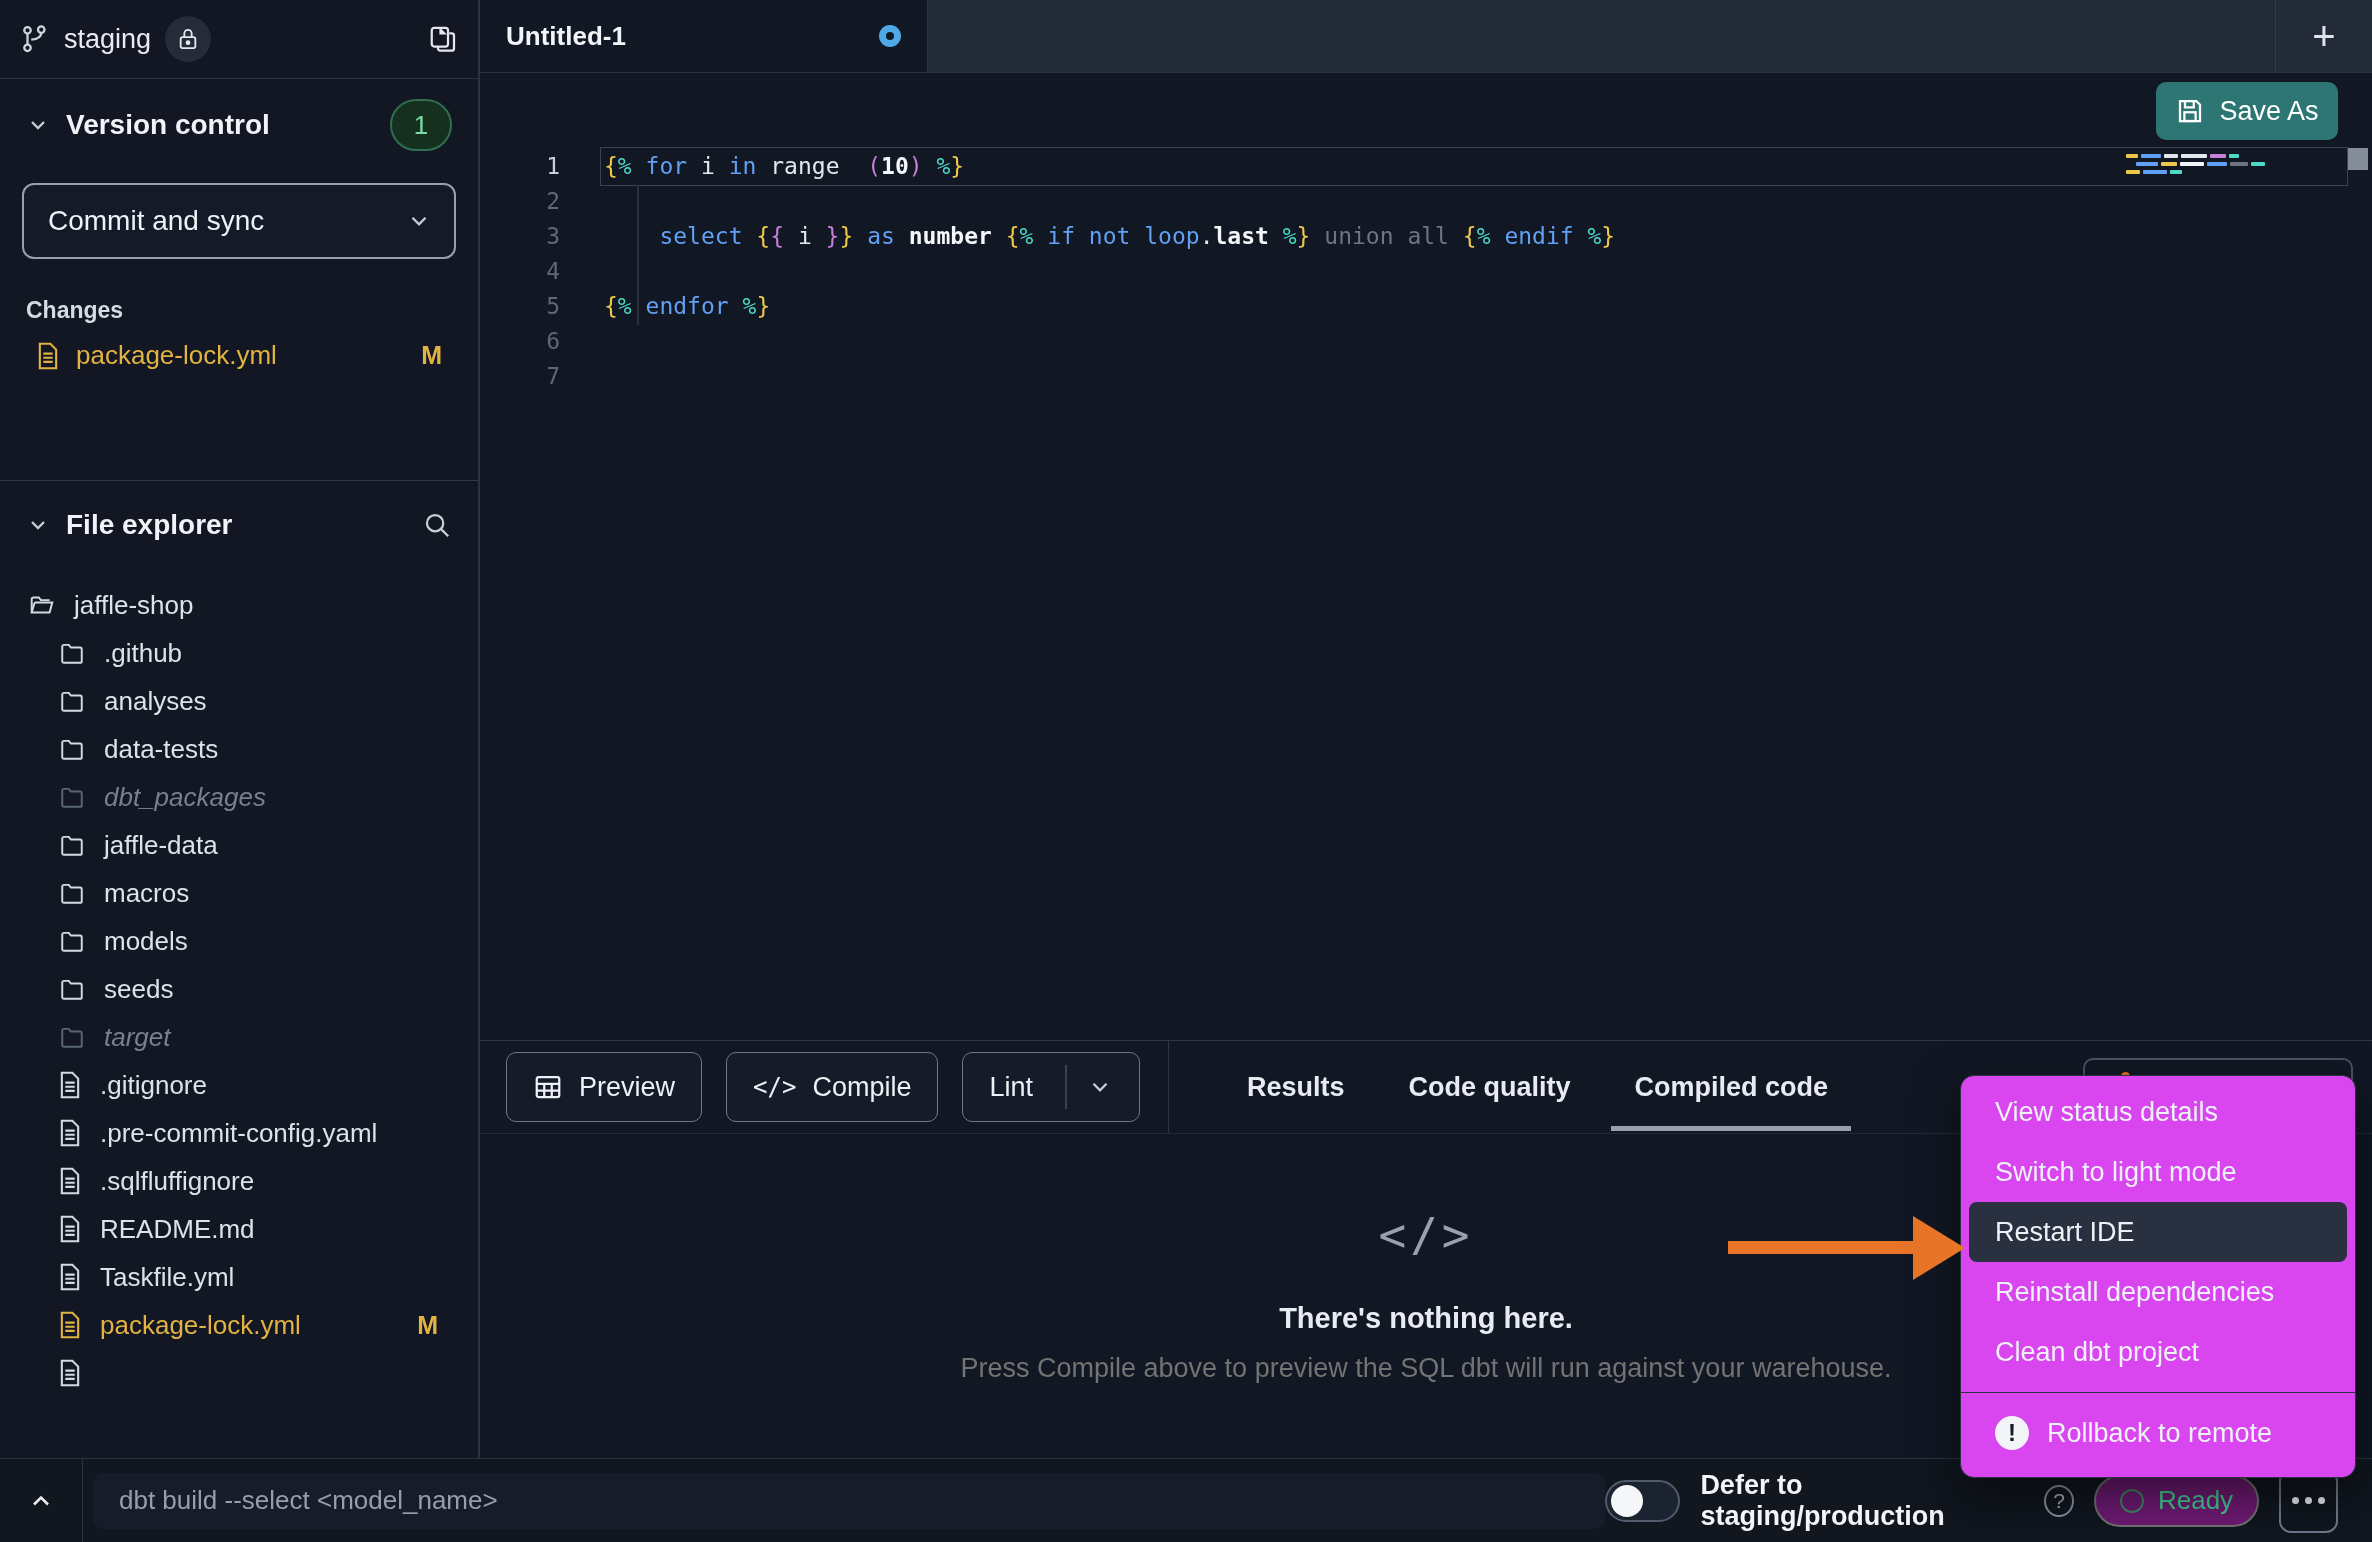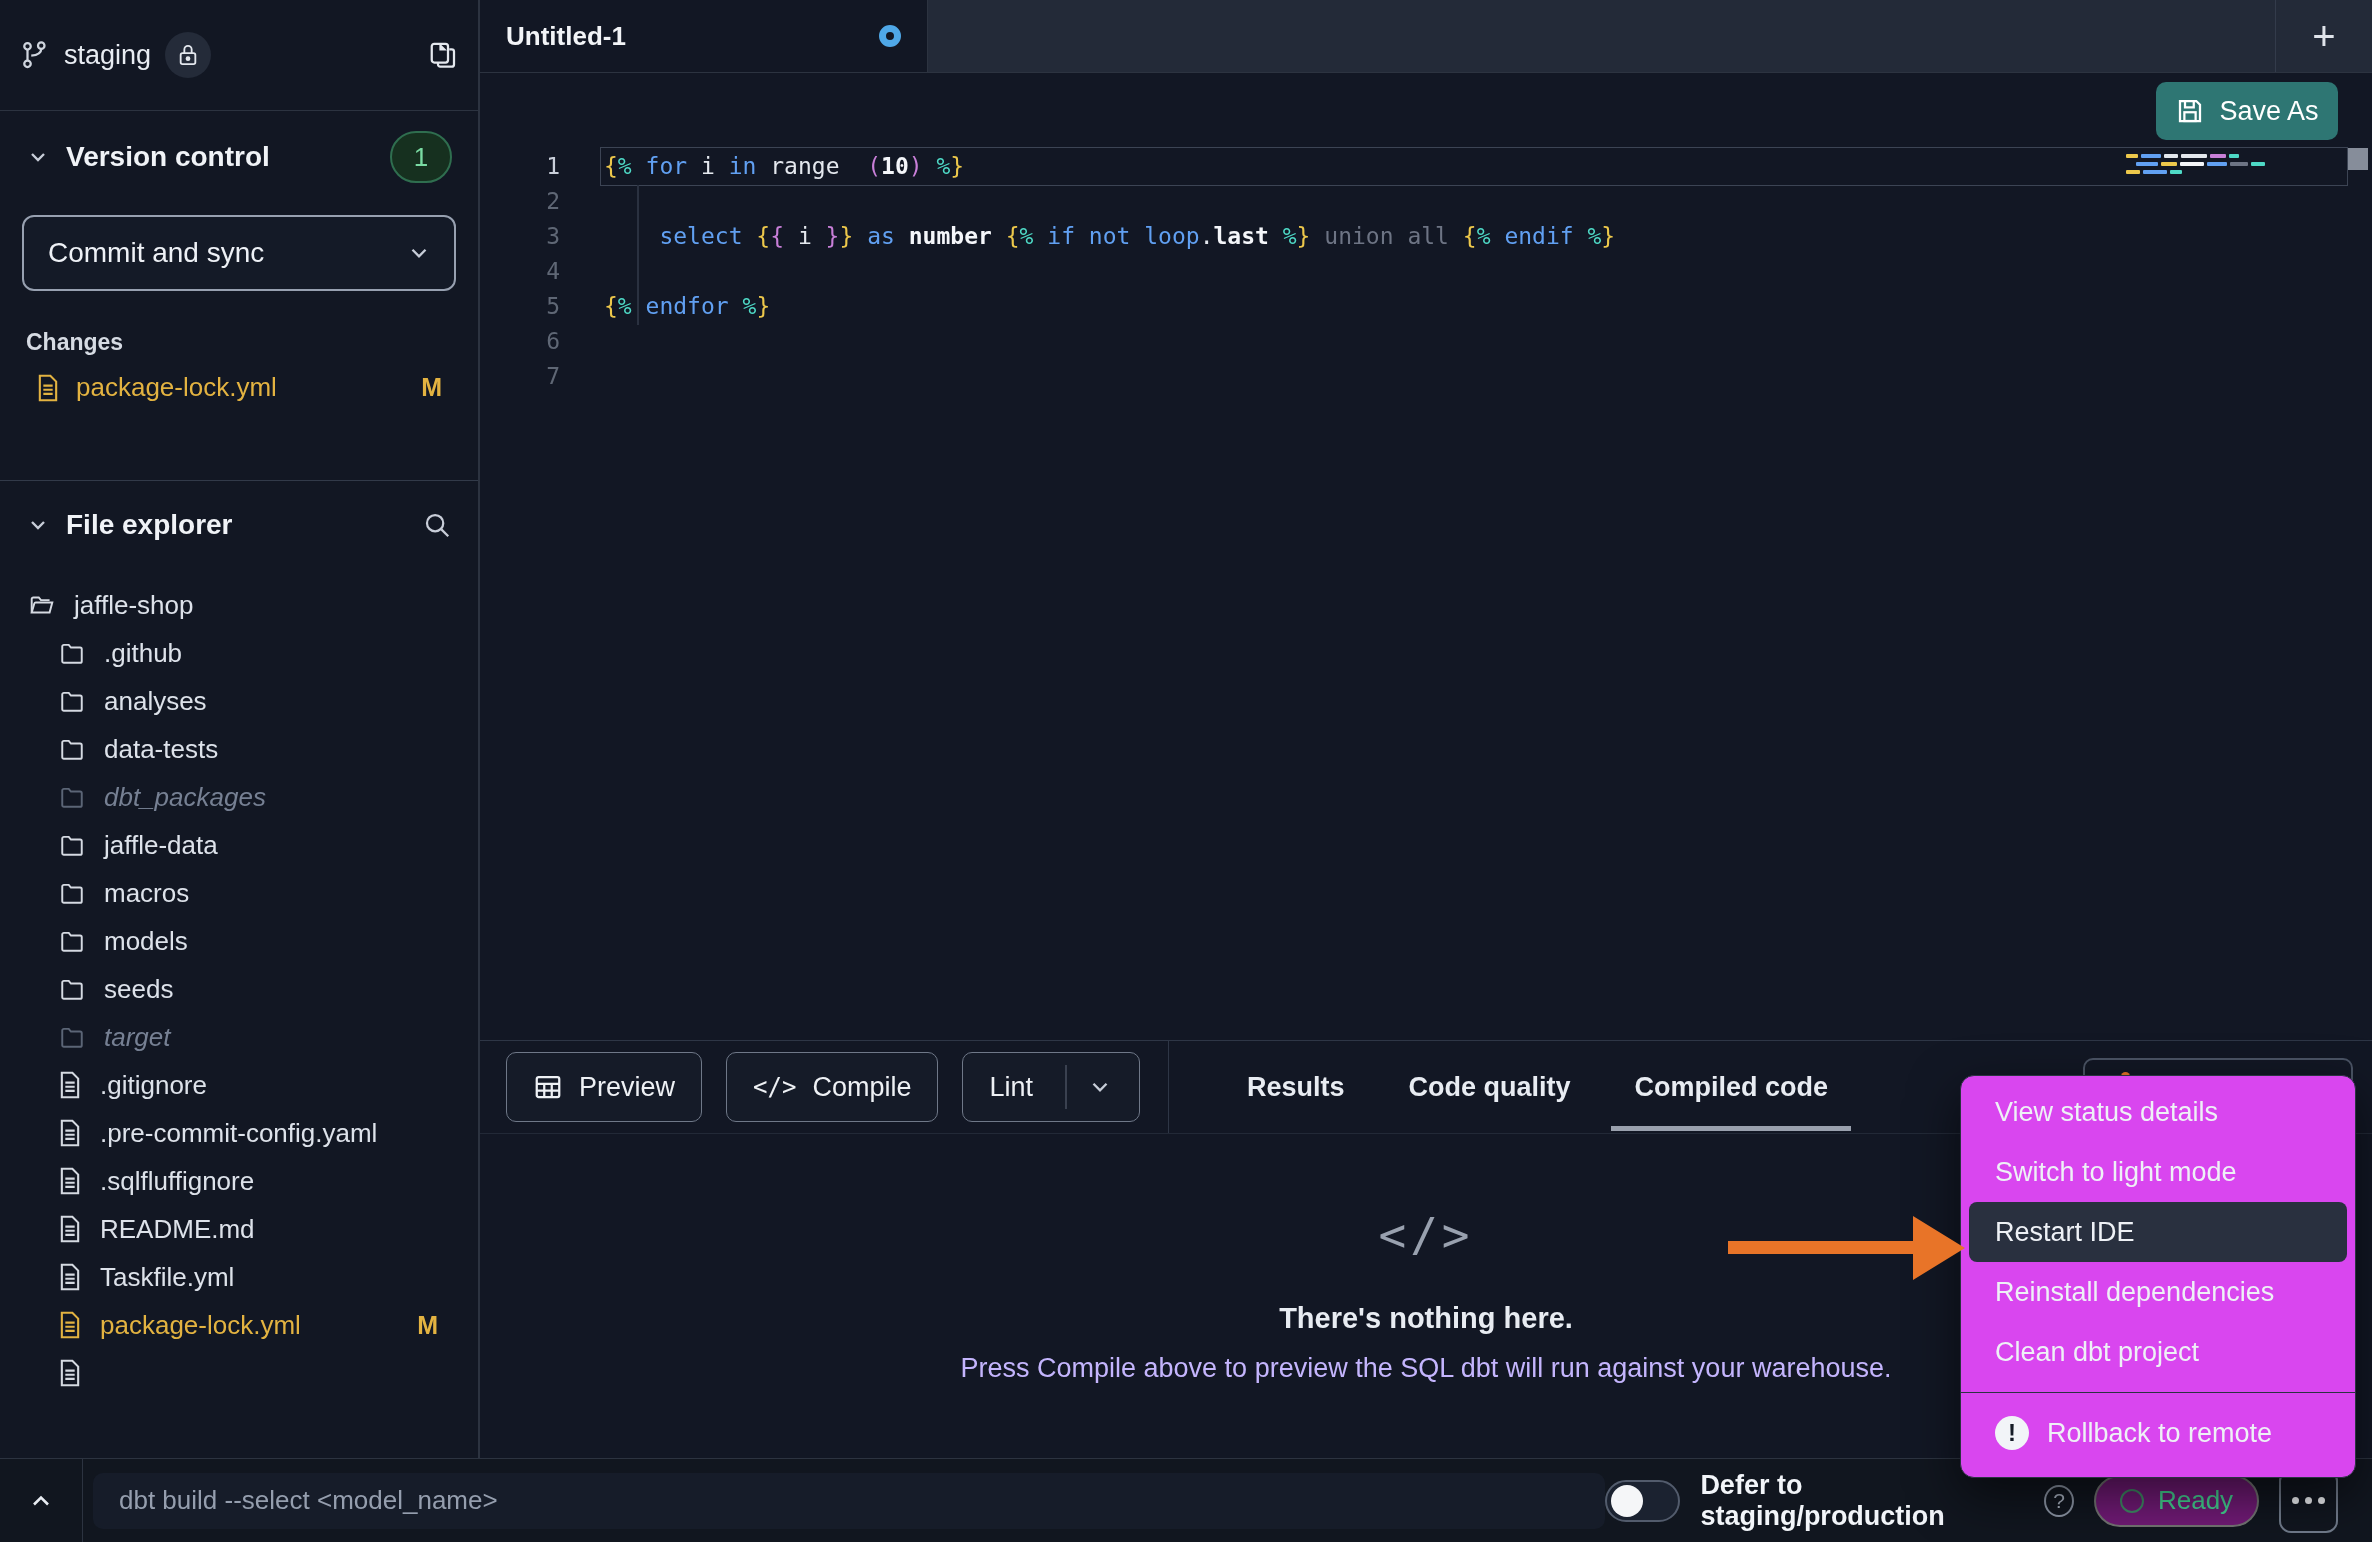--- a/index.html
+++ b/index.html
@@ -3,21 +3,21 @@
 <meta charset="utf-8">
 <style>
   html,body{margin:0;padding:0;background:#0c1019;}
   .app{position:relative;width:2372px;height:1542px;overflow:hidden;
        background:#121724;font-family:"Liberation Sans",sans-serif;color:#e8ecf2;}
   svg{display:block;}
 
   
   .sidebar{position:absolute;left:0;top:0;width:480px;height:1458px;background:#121723;
            border-right:2px solid #2c3340;box-sizing:border-box;}
-  .branch-row{height:78px;display:flex;align-items:center;padding:16px 20px;
+  .branch-row{height:78px;display:flex;align-items:center;padding:0 20px;
               border-bottom:1px solid #2c3340;gap:14px;}
   .branch-name{font-size:27px;color:#e8ecf2;}
   .lock-pill{width:46px;height:46px;border-radius:50%;background:#242b39;display:flex;
              align-items:center;justify-content:center;}
   .branch-spacer{flex:1;}
   .section-head{display:flex;align-items:center;padding:0 26px;gap:16px;height:64px;}
   .section-title{font-size:28px;font-weight:700;color:#f0f3f7;}
   .head-spacer{flex:1;}
   .count-badge{min-width:62px;height:52px;border-radius:27px;background:#16301f;
                border:2px solid #2f6e4f;color:#7adba3;font-size:26px;display:flex;
@@ -87,21 +87,21 @@
   .lint-split{width:2px;height:44px;background:#3a4150;margin:0 4px 0 16px;}
   .head-vdiv{width:1px;height:92px;background:#2e3646;margin-left:28px;}
   .ptabs{display:flex;align-items:center;gap:64px;padding-left:78px;height:100%;}
   .ptab{position:relative;font-size:27px;font-weight:600;color:#e8ecf2;height:100%;display:flex;align-items:center;}
   .ptab.active::after{content:"";position:absolute;left:50%;transform:translateX(-50%);
                       bottom:2px;width:240px;height:5px;background:#99a0ad;}
   .panel-body{position:relative;height:325px;}
   .empty-state{position:absolute;left:0;top:0;width:100%;text-align:center;}
   .empty-glyph{margin-top:74px;font-family:"DejaVu Sans Mono",monospace;font-size:46px;color:#99a1af;letter-spacing:4px;}
   .empty-title{margin-top:40px;font-size:29px;font-weight:700;color:#e8ecf2;}
-  .empty-sub{margin-top:18px;font-size:27px;color:#c4b5fd;}
+  .empty-sub{margin-top:18px;font-size:27px;color:#737373;}
 
   
   .statusbar{position:absolute;left:0;top:1458px;width:2372px;height:84px;background:#11161f;
              border-top:1px solid #2c3340;display:flex;align-items:center;box-sizing:border-box;}
   .collapse-btn{width:82px;display:flex;align-items:center;justify-content:center;}
   .sb-vdiv{width:1px;height:84px;background:#2c3340;}
   .cmd-input{margin-left:10px;width:1460px;height:56px;background:#161c29;border:none;outline:none;
              border-radius:10px;color:#e4e8ee;font-size:26px;padding:0 26px;font-family:"Liberation Sans",sans-serif;}
   .cmd-input::placeholder{color:#959eae;}
   .sb-right{flex:1;display:flex;align-items:center;justify-content:flex-end;gap:20px;padding-right:34px;}

